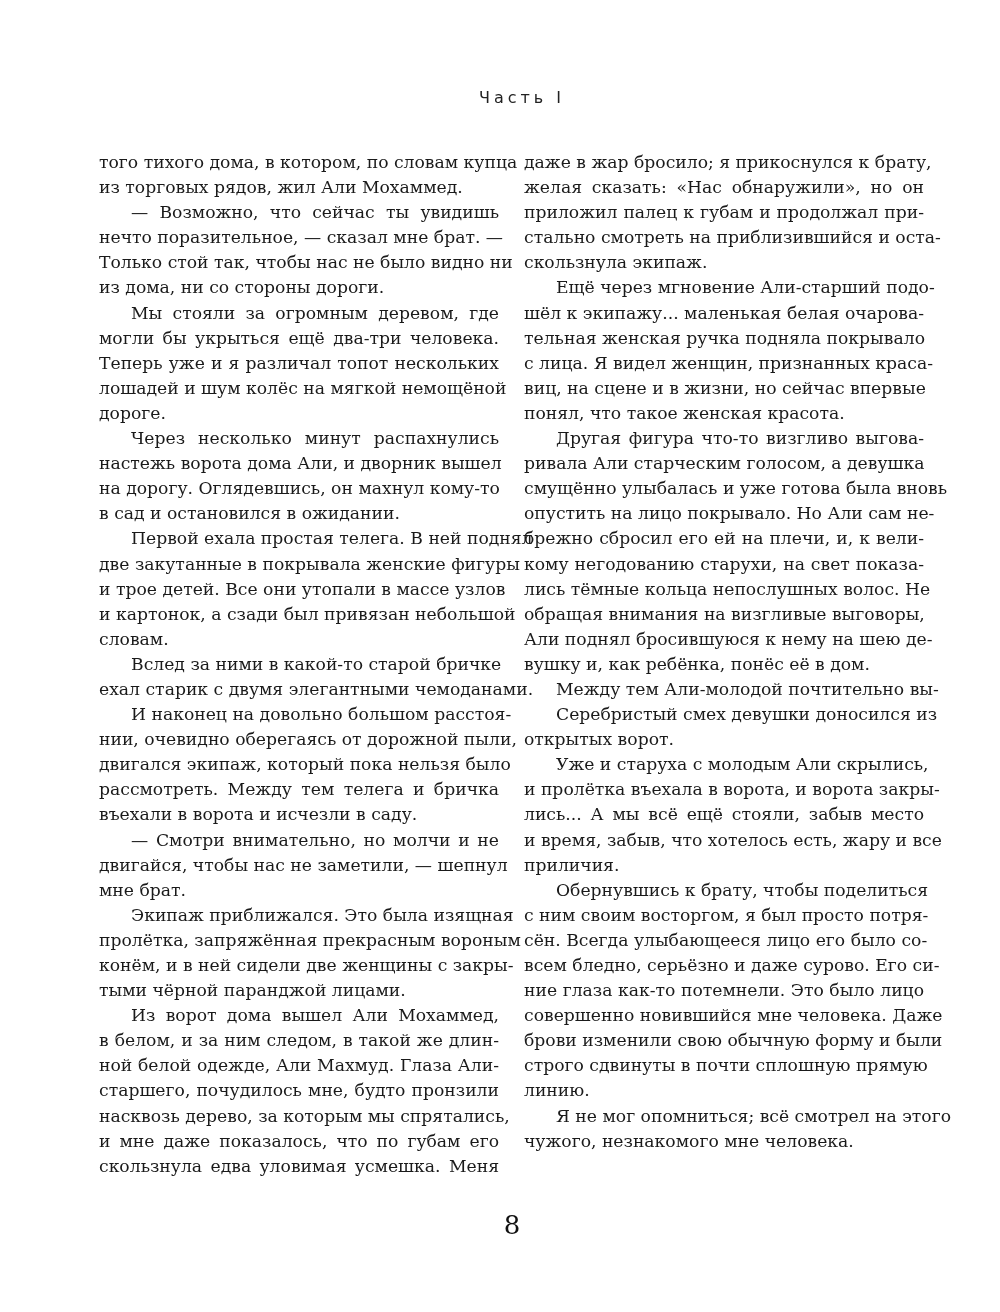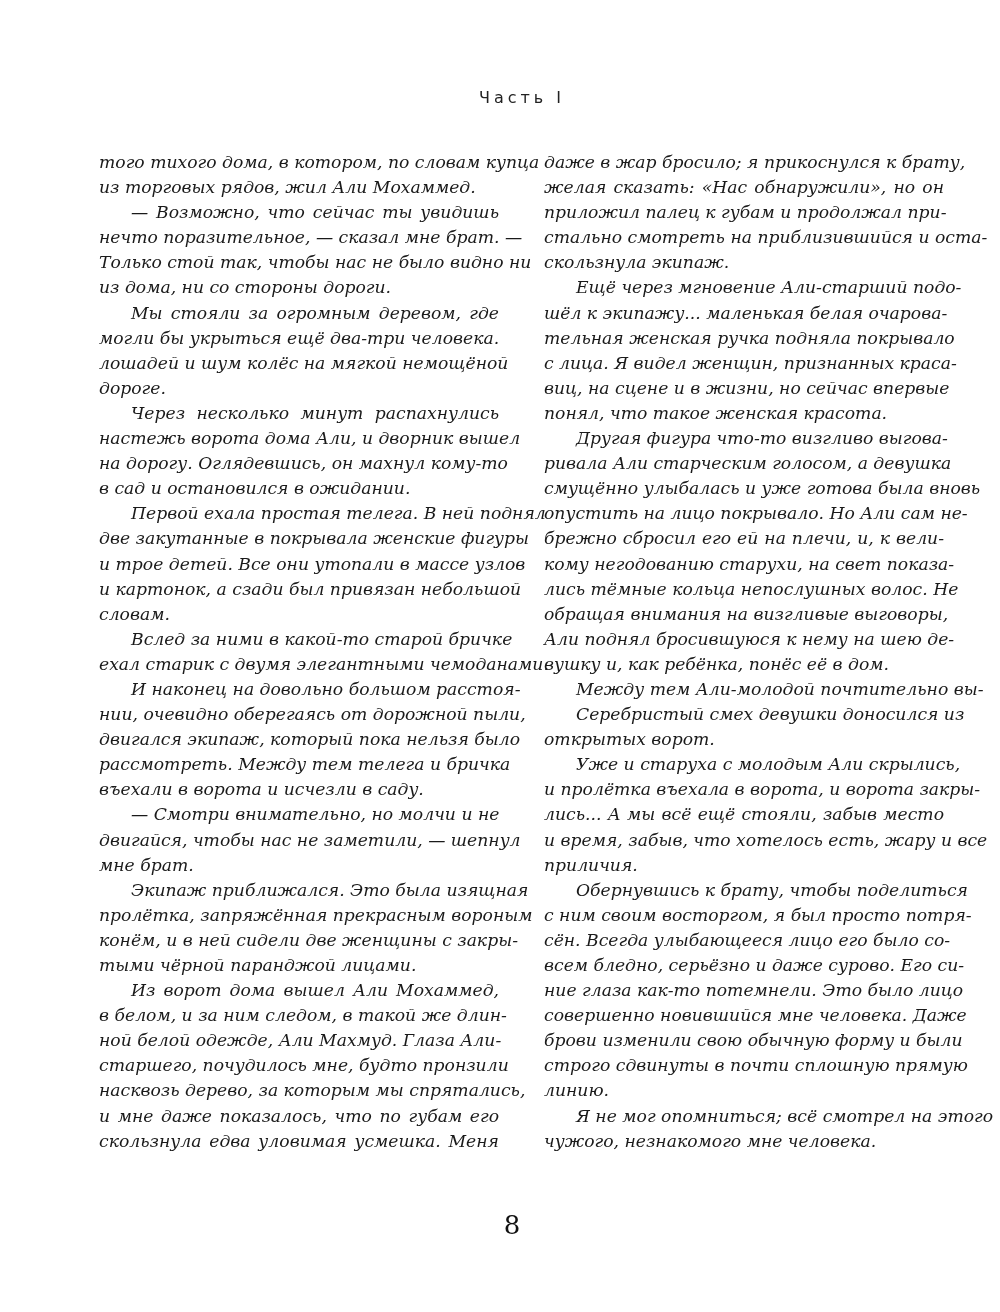--- a/index.html
+++ b/index.html
@@ -27,24 +27,23 @@
       padding-left: 44px;
       box-sizing: border-box;
     }
     .column {
       position: absolute;
       top: 150px;
       width: 400px;
       font-family: "DejaVu Serif", serif;
       font-size: 17.2px;
       line-height: 25.1px;
-      font-style: italic;
     }
     .col-left { left: 99px; }
-    .col-right { left: 524px; margin-left: 20px; }
+    .col-right { left: 524px; }
     .line {
       display: block;
       height: 25.1px;
       white-space: nowrap;
       text-align: justify;
       text-align-last: justify;
       overflow: visible;
     }
     .line.last {
       text-align-last: left;
@@ -72,20 +71,21 @@
 
 <div class="column col-left">
     <span class="line">того тихого дома, в котором, по словам купца</span>
     <span class="line last">из торговых рядов, жил Али Мохаммед.</span>
     <span class="line indent">— Возможно, что сейчас ты увидишь</span>
     <span class="line">нечто поразительное, — сказал мне брат. —</span>
     <span class="line">Только стой так, чтобы нас не было видно ни</span>
     <span class="line last">из дома, ни со стороны дороги.</span>
     <span class="line indent">Мы стояли за огромным деревом, где</span>
     <span class="line">могли бы укрыться ещё два-три человека.</span>
+    <span class="line">Теперь уже и я различал топот нескольких</span>
     <span class="line">лошадей и шум колёс на мягкой немощёной</span>
     <span class="line last">дороге.</span>
     <span class="line indent">Через несколько минут распахнулись</span>
     <span class="line">настежь ворота дома Али, и дворник вышел</span>
     <span class="line">на дорогу. Оглядевшись, он махнул кому-то</span>
     <span class="line last">в сад и остановился в ожидании.</span>
     <span class="line indent">Первой ехала простая телега. В ней поднял</span>
     <span class="line">две закутанные в покрывала женские фигуры</span>
     <span class="line">и трое детей. Все они утопали в массе узлов</span>
     <span class="line">и картонок, а сзади был привязан небольшой</span>

